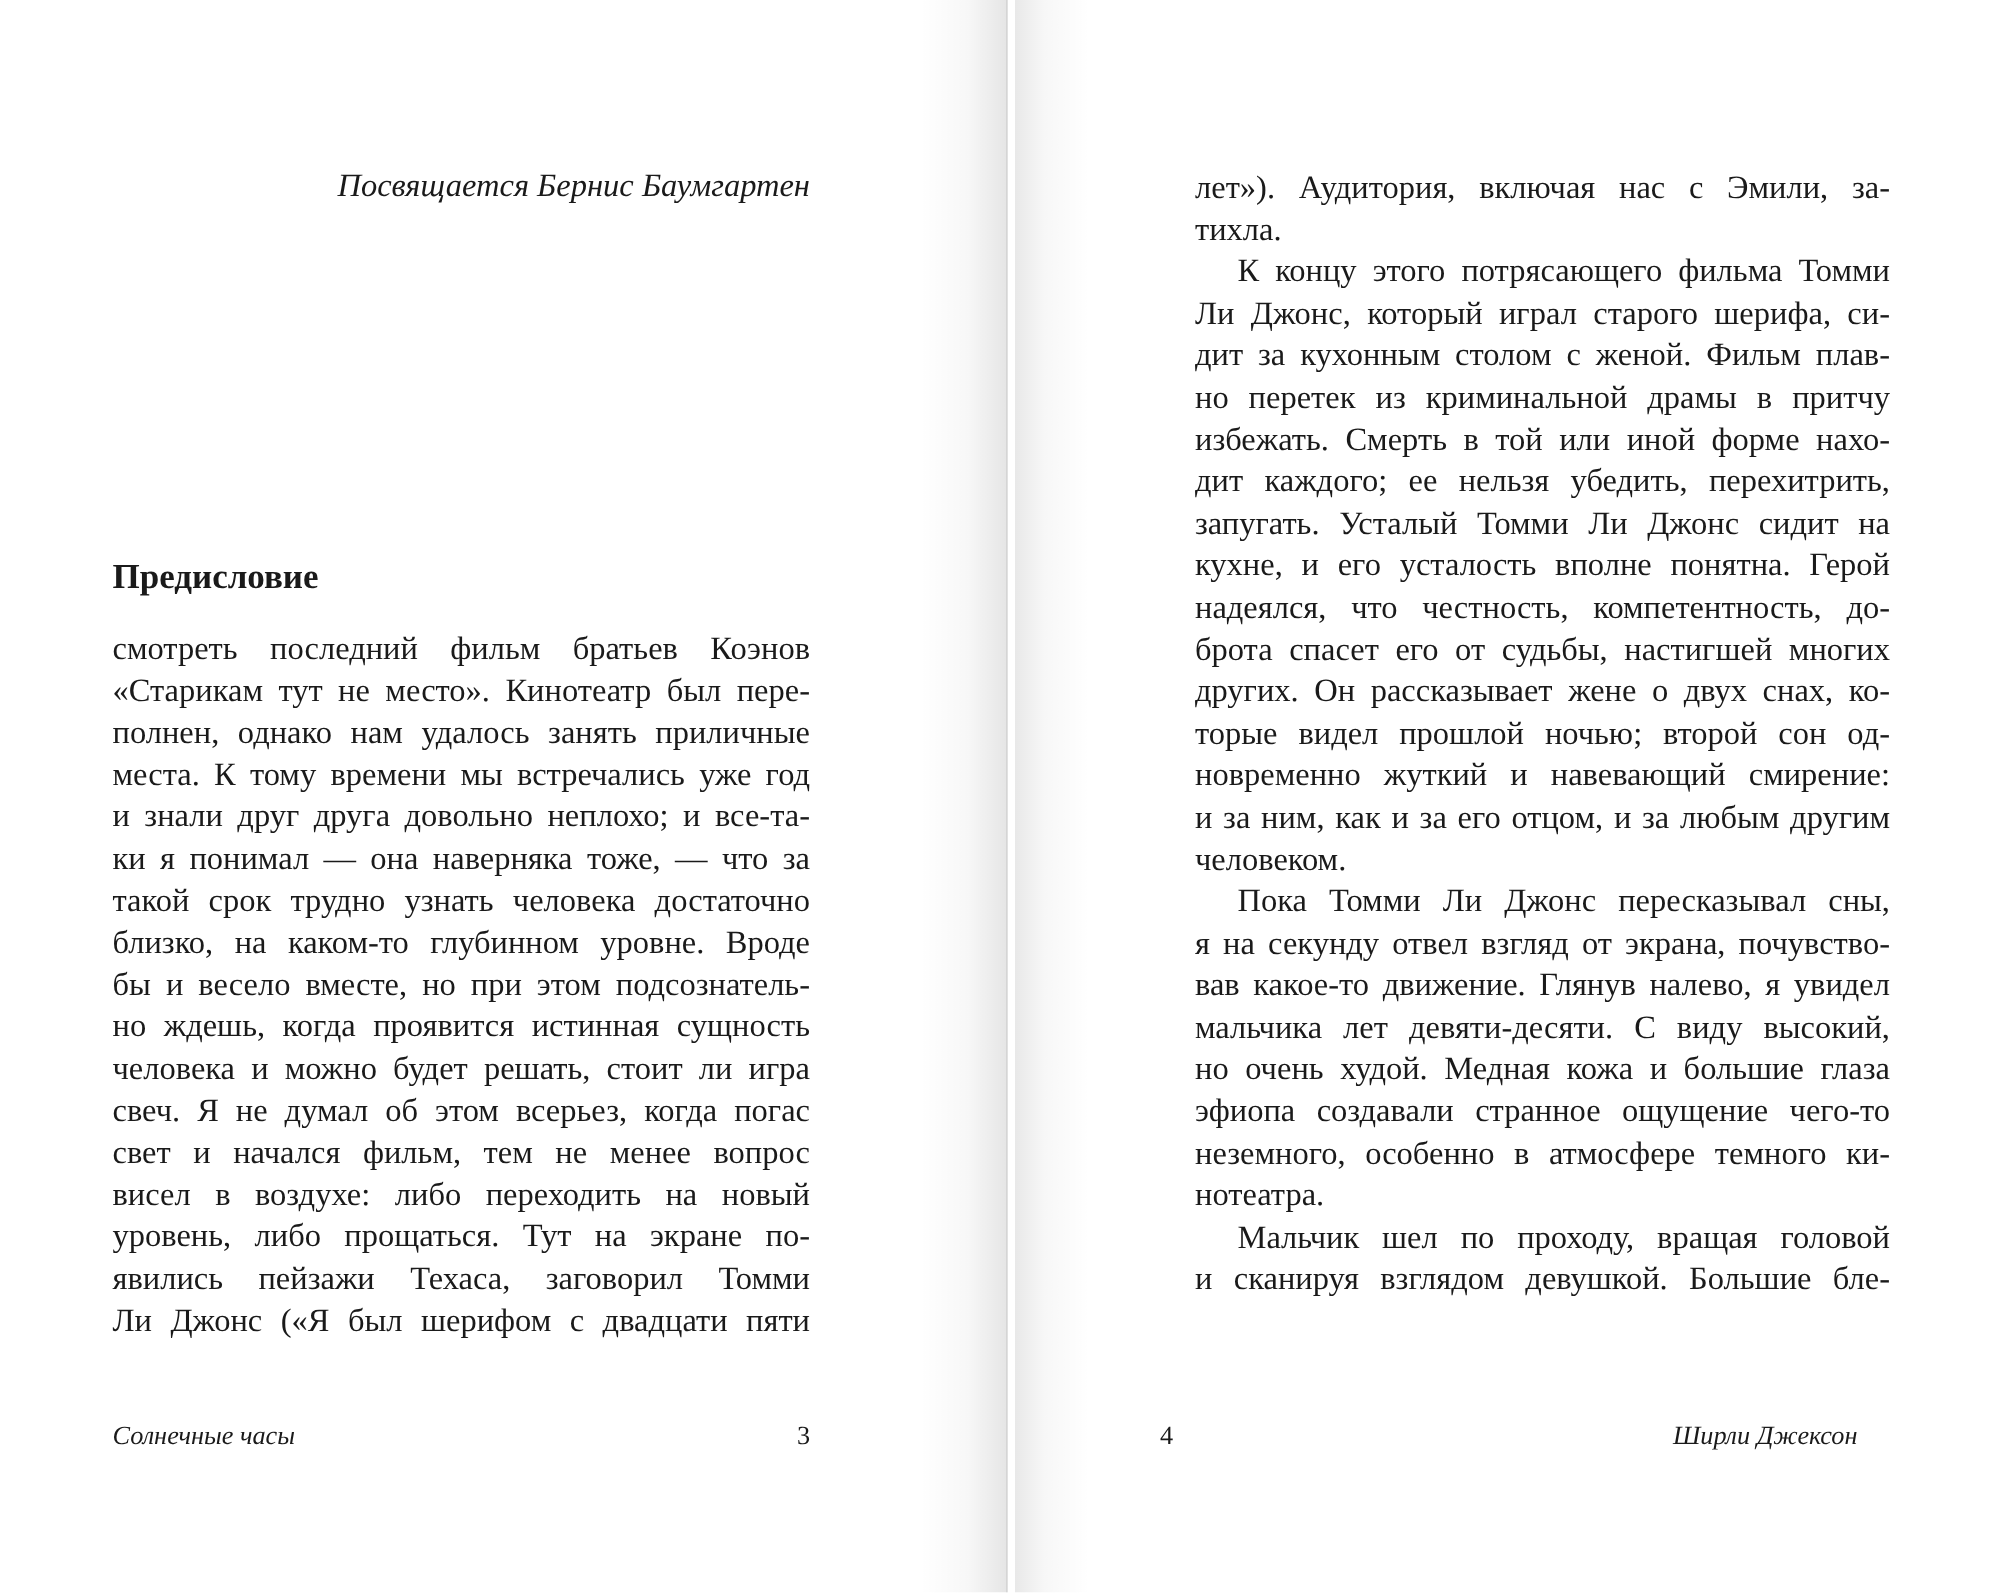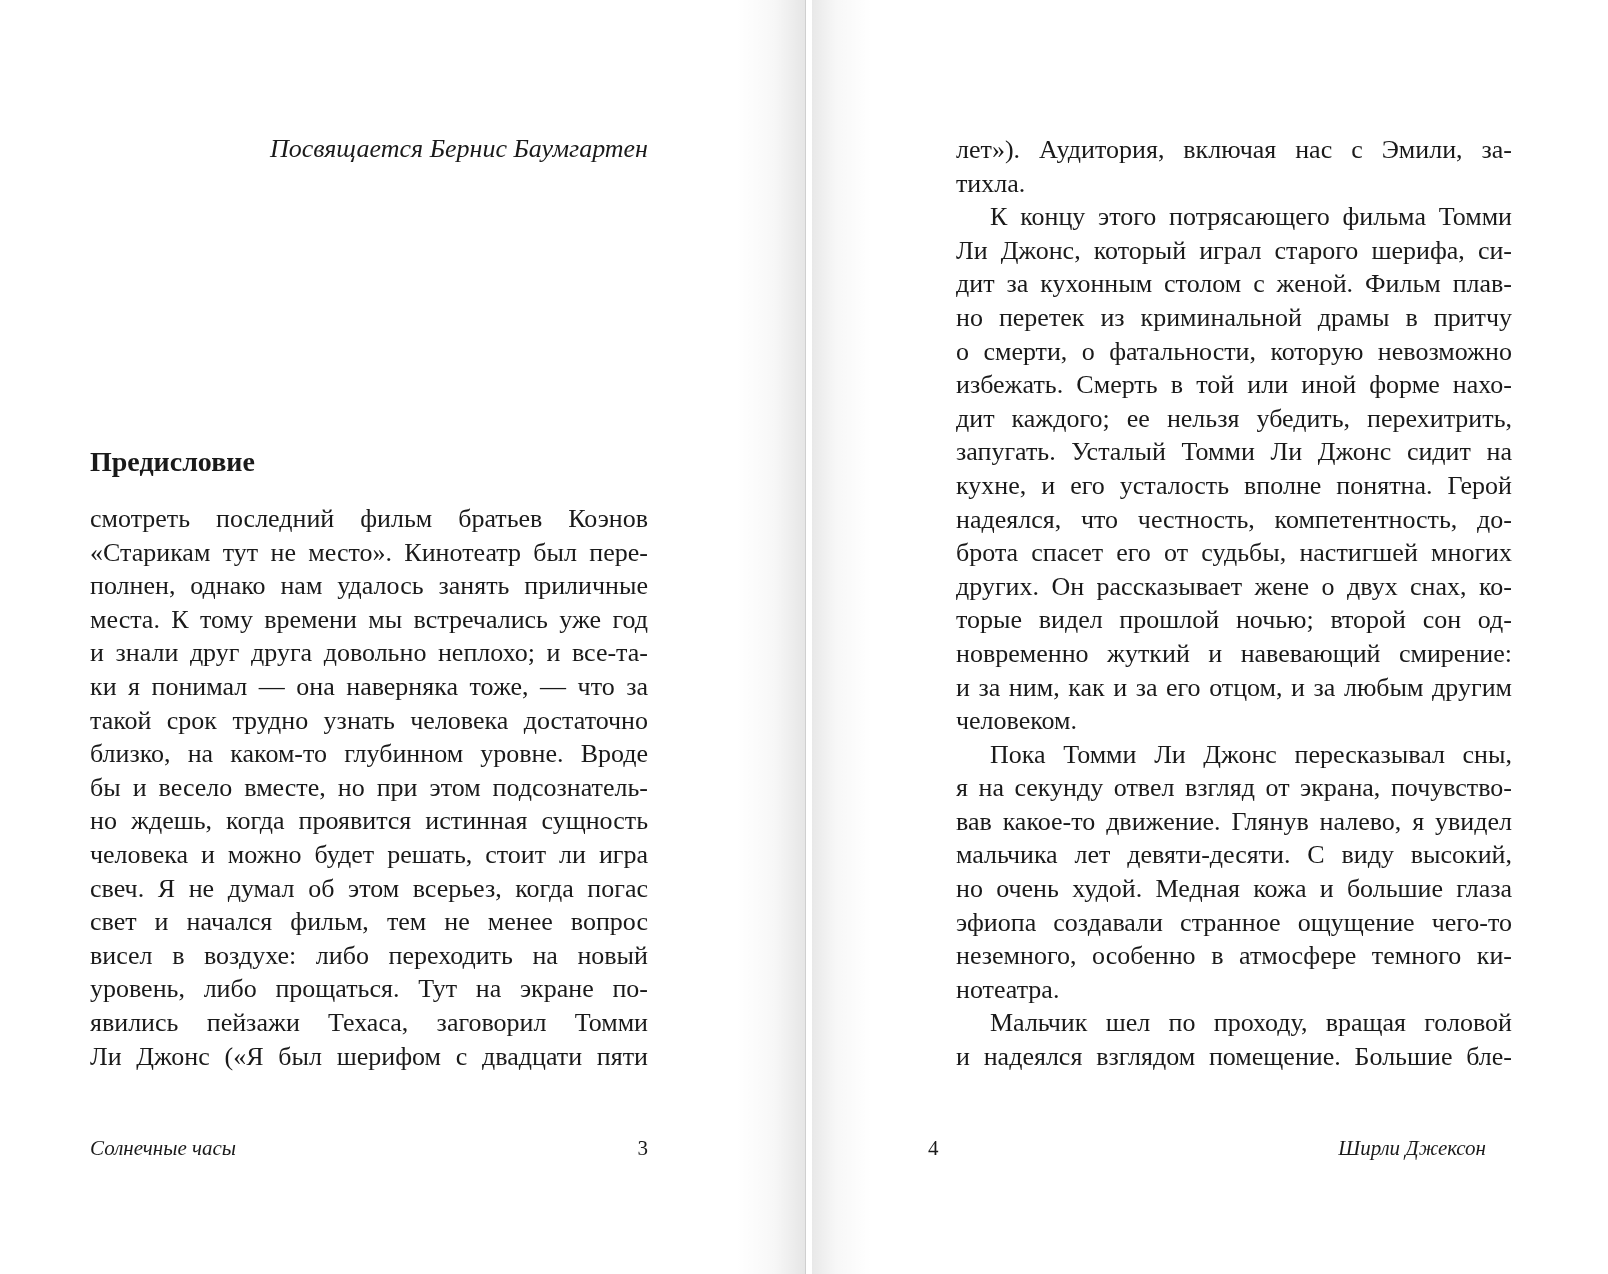--- a/index.html
+++ b/index.html
@@ -92,42 +92,41 @@
   <div class="page page-right">
     <div class="gutter-shadow-right"></div>
 
     <div class="column col-right body-right" id="right-lines">
         <span class="line">лет»). Аудитория, включая нас с Эмили, за-</span>
         <span class="line last">тихла.</span>
         <span class="line indent">К концу этого потрясающего фильма Томми</span>
         <span class="line">Ли Джонс, который играл старого шерифа, си-</span>
         <span class="line">дит за кухонным столом с женой. Фильм плав-</span>
         <span class="line">но перетек из криминальной драмы в притчу</span>
-        <span class="line">о смерти, о фатальности, которую невозможно</span>
         <span class="line">избежать. Смерть в той или иной форме нахо-</span>
         <span class="line">дит каждого; ее нельзя убедить, перехитрить,</span>
         <span class="line">запугать. Усталый Томми Ли Джонс сидит на</span>
         <span class="line">кухне, и его усталость вполне понятна. Герой</span>
         <span class="line">надеялся, что честность, компетентность, до-</span>
         <span class="line">брота спасет его от судьбы, настигшей многих</span>
         <span class="line">других. Он рассказывает жене о двух снах, ко-</span>
         <span class="line">торые видел прошлой ночью; второй сон од-</span>
         <span class="line">новременно жуткий и навевающий смирение:</span>
         <span class="line">и за ним, как и за его отцом, и за любым другим</span>
         <span class="line last">человеком.</span>
         <span class="line indent">Пока Томми Ли Джонс пересказывал сны,</span>
         <span class="line">я на секунду отвел взгляд от экрана, почувство-</span>
         <span class="line">вав какое-то движение. Глянув налево, я увидел</span>
         <span class="line">мальчика лет девяти-десяти. С виду высокий,</span>
         <span class="line">но очень худой. Медная кожа и большие глаза</span>
         <span class="line">эфиопа создавали странное ощущение чего-то</span>
         <span class="line">неземного, особенно в атмосфере темного ки-</span>
         <span class="line last">нотеатра.</span>
         <span class="line indent">Мальчик шел по проходу, вращая головой</span>
-        <span class="line">и надеялся взглядом помещение. Большие бле-</span>
+        <span class="line">и сканируя взглядом девушкой. Большие бле-</span>
       </div>
 
     <div class="footer footer-right">
       <span>4</span>
       <span class="running-title">Ширли Джексон</span>
     </div>
   </div>
 
 </div>
 

